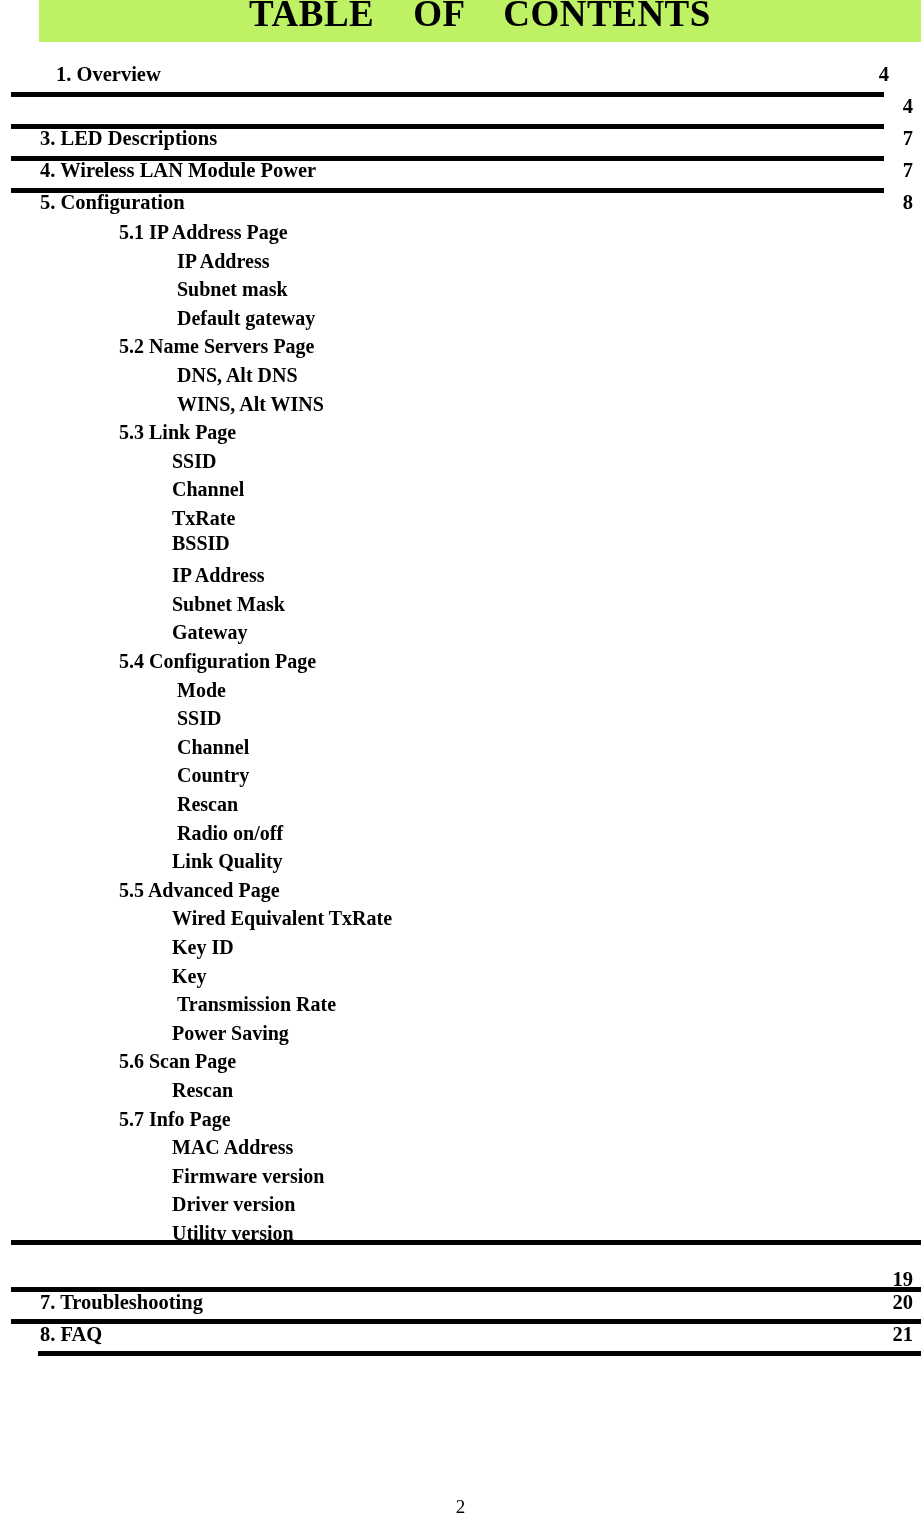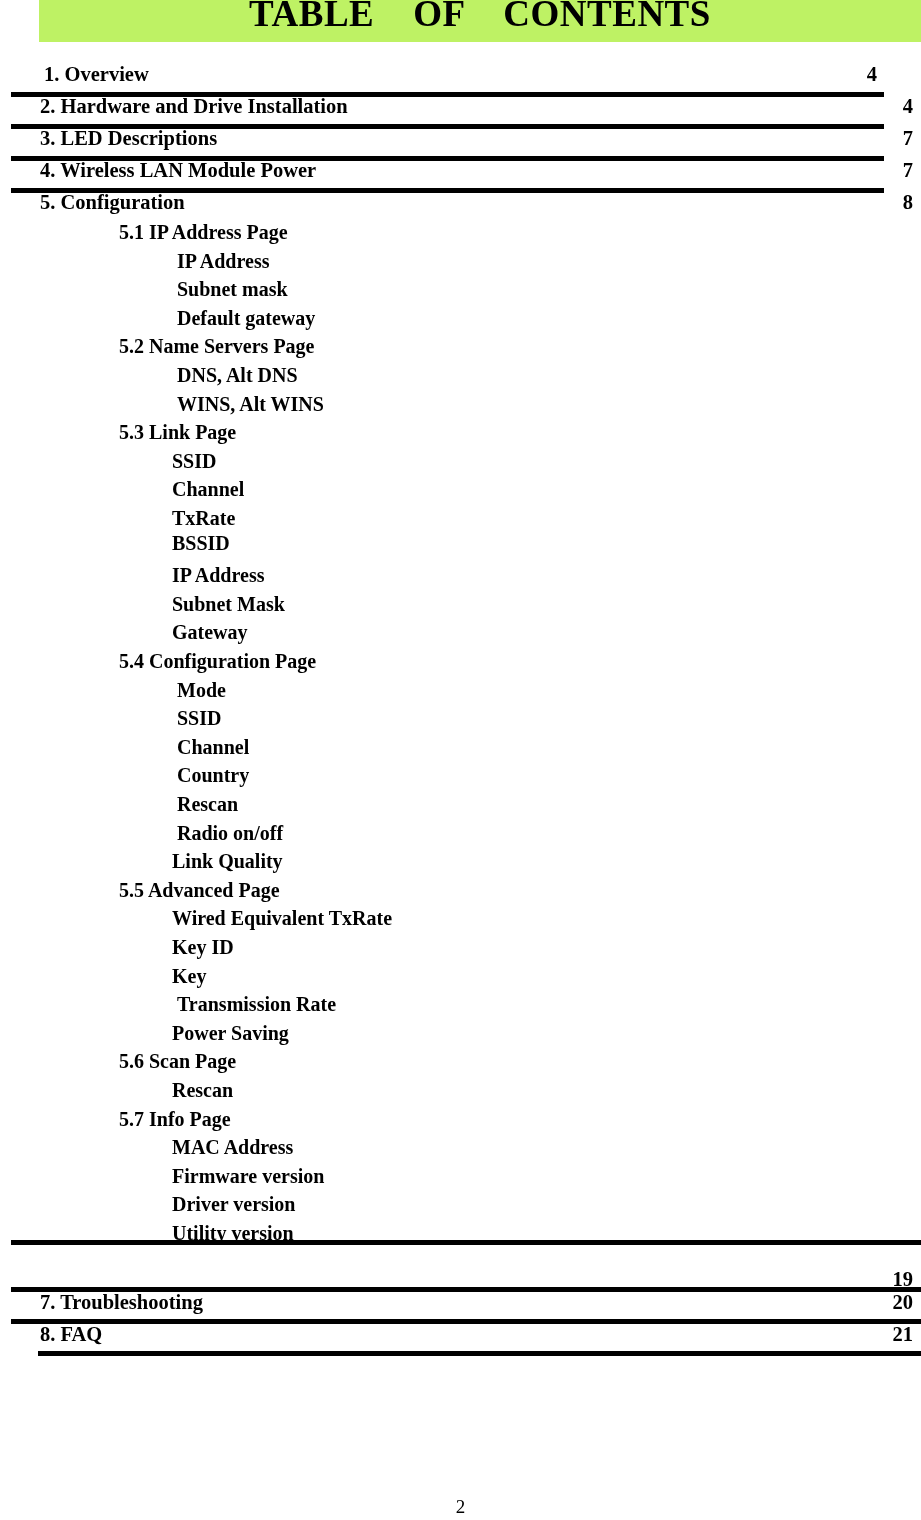--- a/index.html
+++ b/index.html
@@ -123,28 +123,27 @@
 </style>
 </head>
 <body>
 
 <div class="header-band">
   <div class="header-title">TABLE    OF    CONTENTS</div>
 </div>
 
 <div class="toc">
 
-  <div class="major-row" style="position:absolute; left:4px; top:20px; width:881px;">
+  <div class="major-row" style="position:absolute; left:16px; top:20px; width:881px;">
     <span class="major-label">1. Overview</span>
     <span class="major-page">4</span>
   </div>
   <div class="rule" style="top:50px;"></div>
 
   <div class="major-row" style="position:absolute; left:0; top:52px; width:921px;">
-    <span class="major-label">2. Hardware and Drive Installation</span>
     <span class="major-page">4</span>
   </div>
   <div class="rule" style="top:82px;"></div>
 
   <div class="major-row" style="position:absolute; left:0; top:84px; width:921px;">
     <span class="major-label">3. LED Descriptions</span>
     <span class="major-page">7</span>
   </div>
   <div class="rule" style="top:114px;"></div>
 

